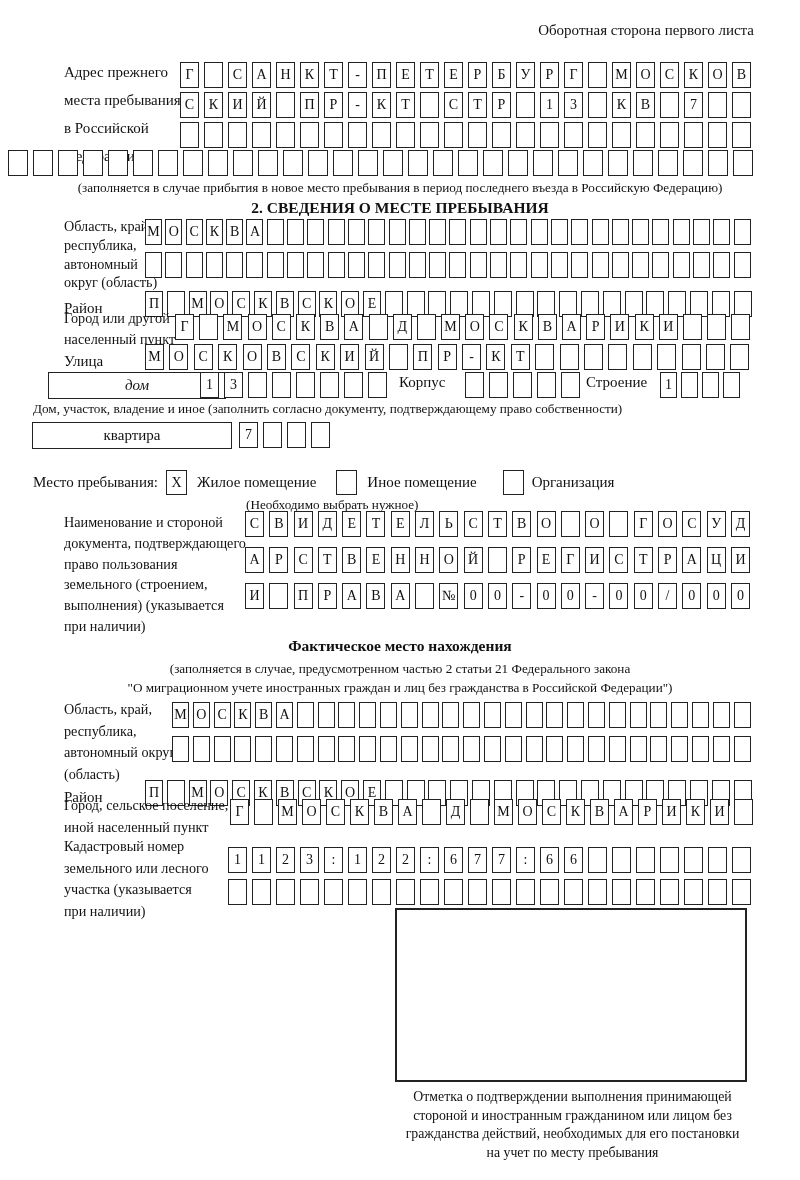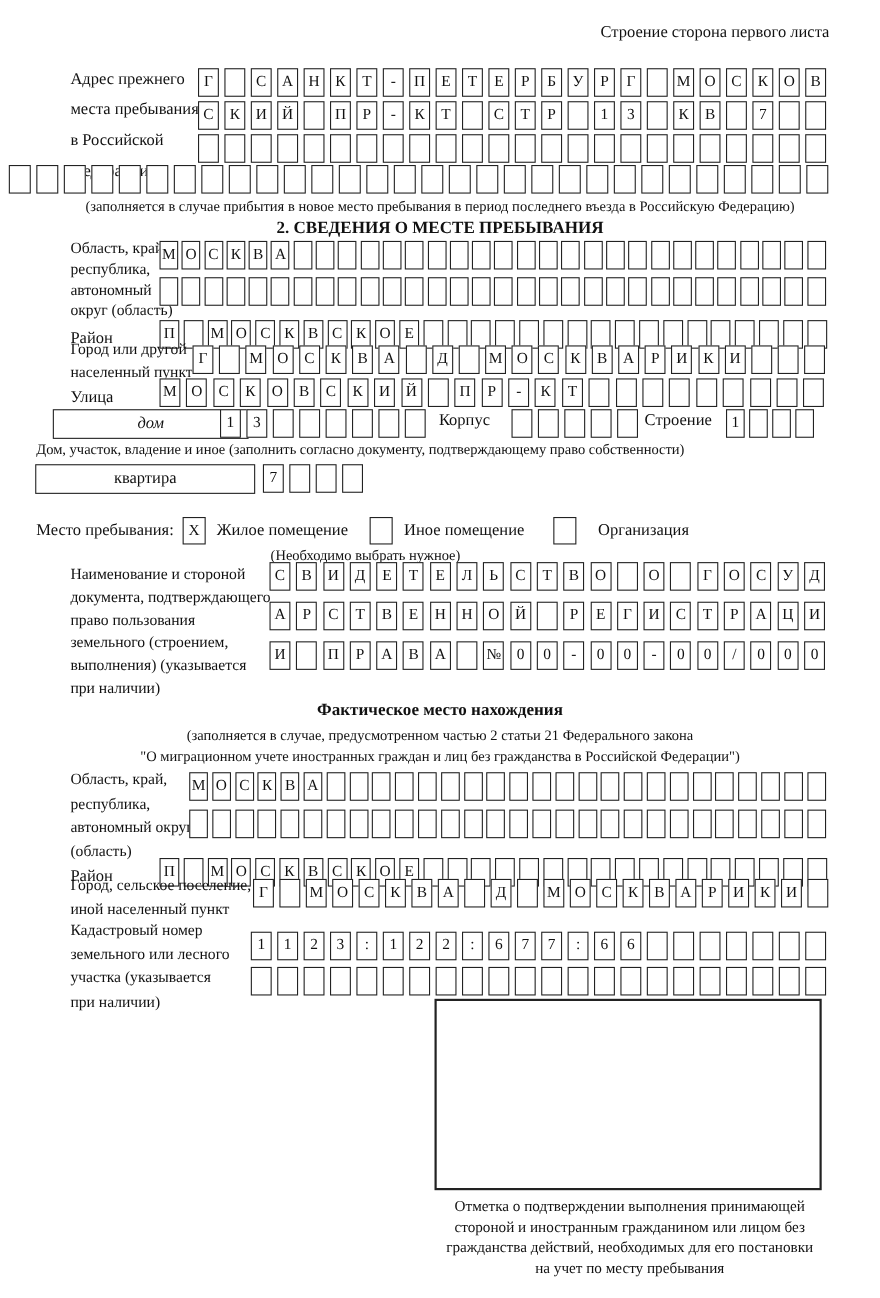--- a/index.html
+++ b/index.html
@@ -64,21 +64,21 @@
   #cad-label{top:836px;left:64px;font-size:14.2px;line-height:21.5px;}
   #cadr1{top:847px;left:228px;} #cadr2{top:879px;left:228px;}
   #stampbox{top:908px;left:395px;width:352px;height:174px;border:2px solid #222;background:#fff;box-sizing:border-box;}
   #stampcap{top:1088px;left:385px;width:375px;text-align:center;font-size:13.8px;line-height:18.5px;}
 </style>
 </head>
 <body>
 
 <div id="sheet">
 
-  <div id="note" class="abs">Строение сторона первого листа</div>
+  <div id="note" class="abs">Оборотная сторона первого листа</div>
 
   <div id="s1-label" class="abs lbl">
     <div>Адрес прежнего</div>
     <div>места пребывания</div>
     <div>в Российской</div>
     <div>Федерации</div>
   </div>
   <div id="s1r1" class="abs cellrow cw19 gp5">
       <div class="cell">Г</div>
       <div class="cell"></div>
@@ -392,21 +392,21 @@
       <div class="cell"></div>
     </div>
 
   <div id="stayrow" class="abs">
     <span>Место пребывания:</span>
     <span class="checkbox" style="margin-left:8px;">X</span>
     <span style="margin-left:10px;">Жилое помещение</span>
     <span class="checkbox" style="margin-left:20px;"></span>
     <span style="margin-left:10px;">Иное помещение</span>
     <span class="checkbox" style="margin-left:26px;"></span>
-    <span style="margin-left:20px;">Организация</span>
+    <span style="margin-left:8px;">Организация</span>
   </div>
   <div id="staynote" class="abs small">(Необходимо выбрать нужное)</div>
 
   <div id="doc-label" class="abs">
     <div>Наименование и стороной</div>
     <div>документа, подтверждающего</div>
     <div>право пользования</div>
     <div>земельного (строением,</div>
     <div>выполнения) (указывается</div>
     <div>при наличии)</div>

